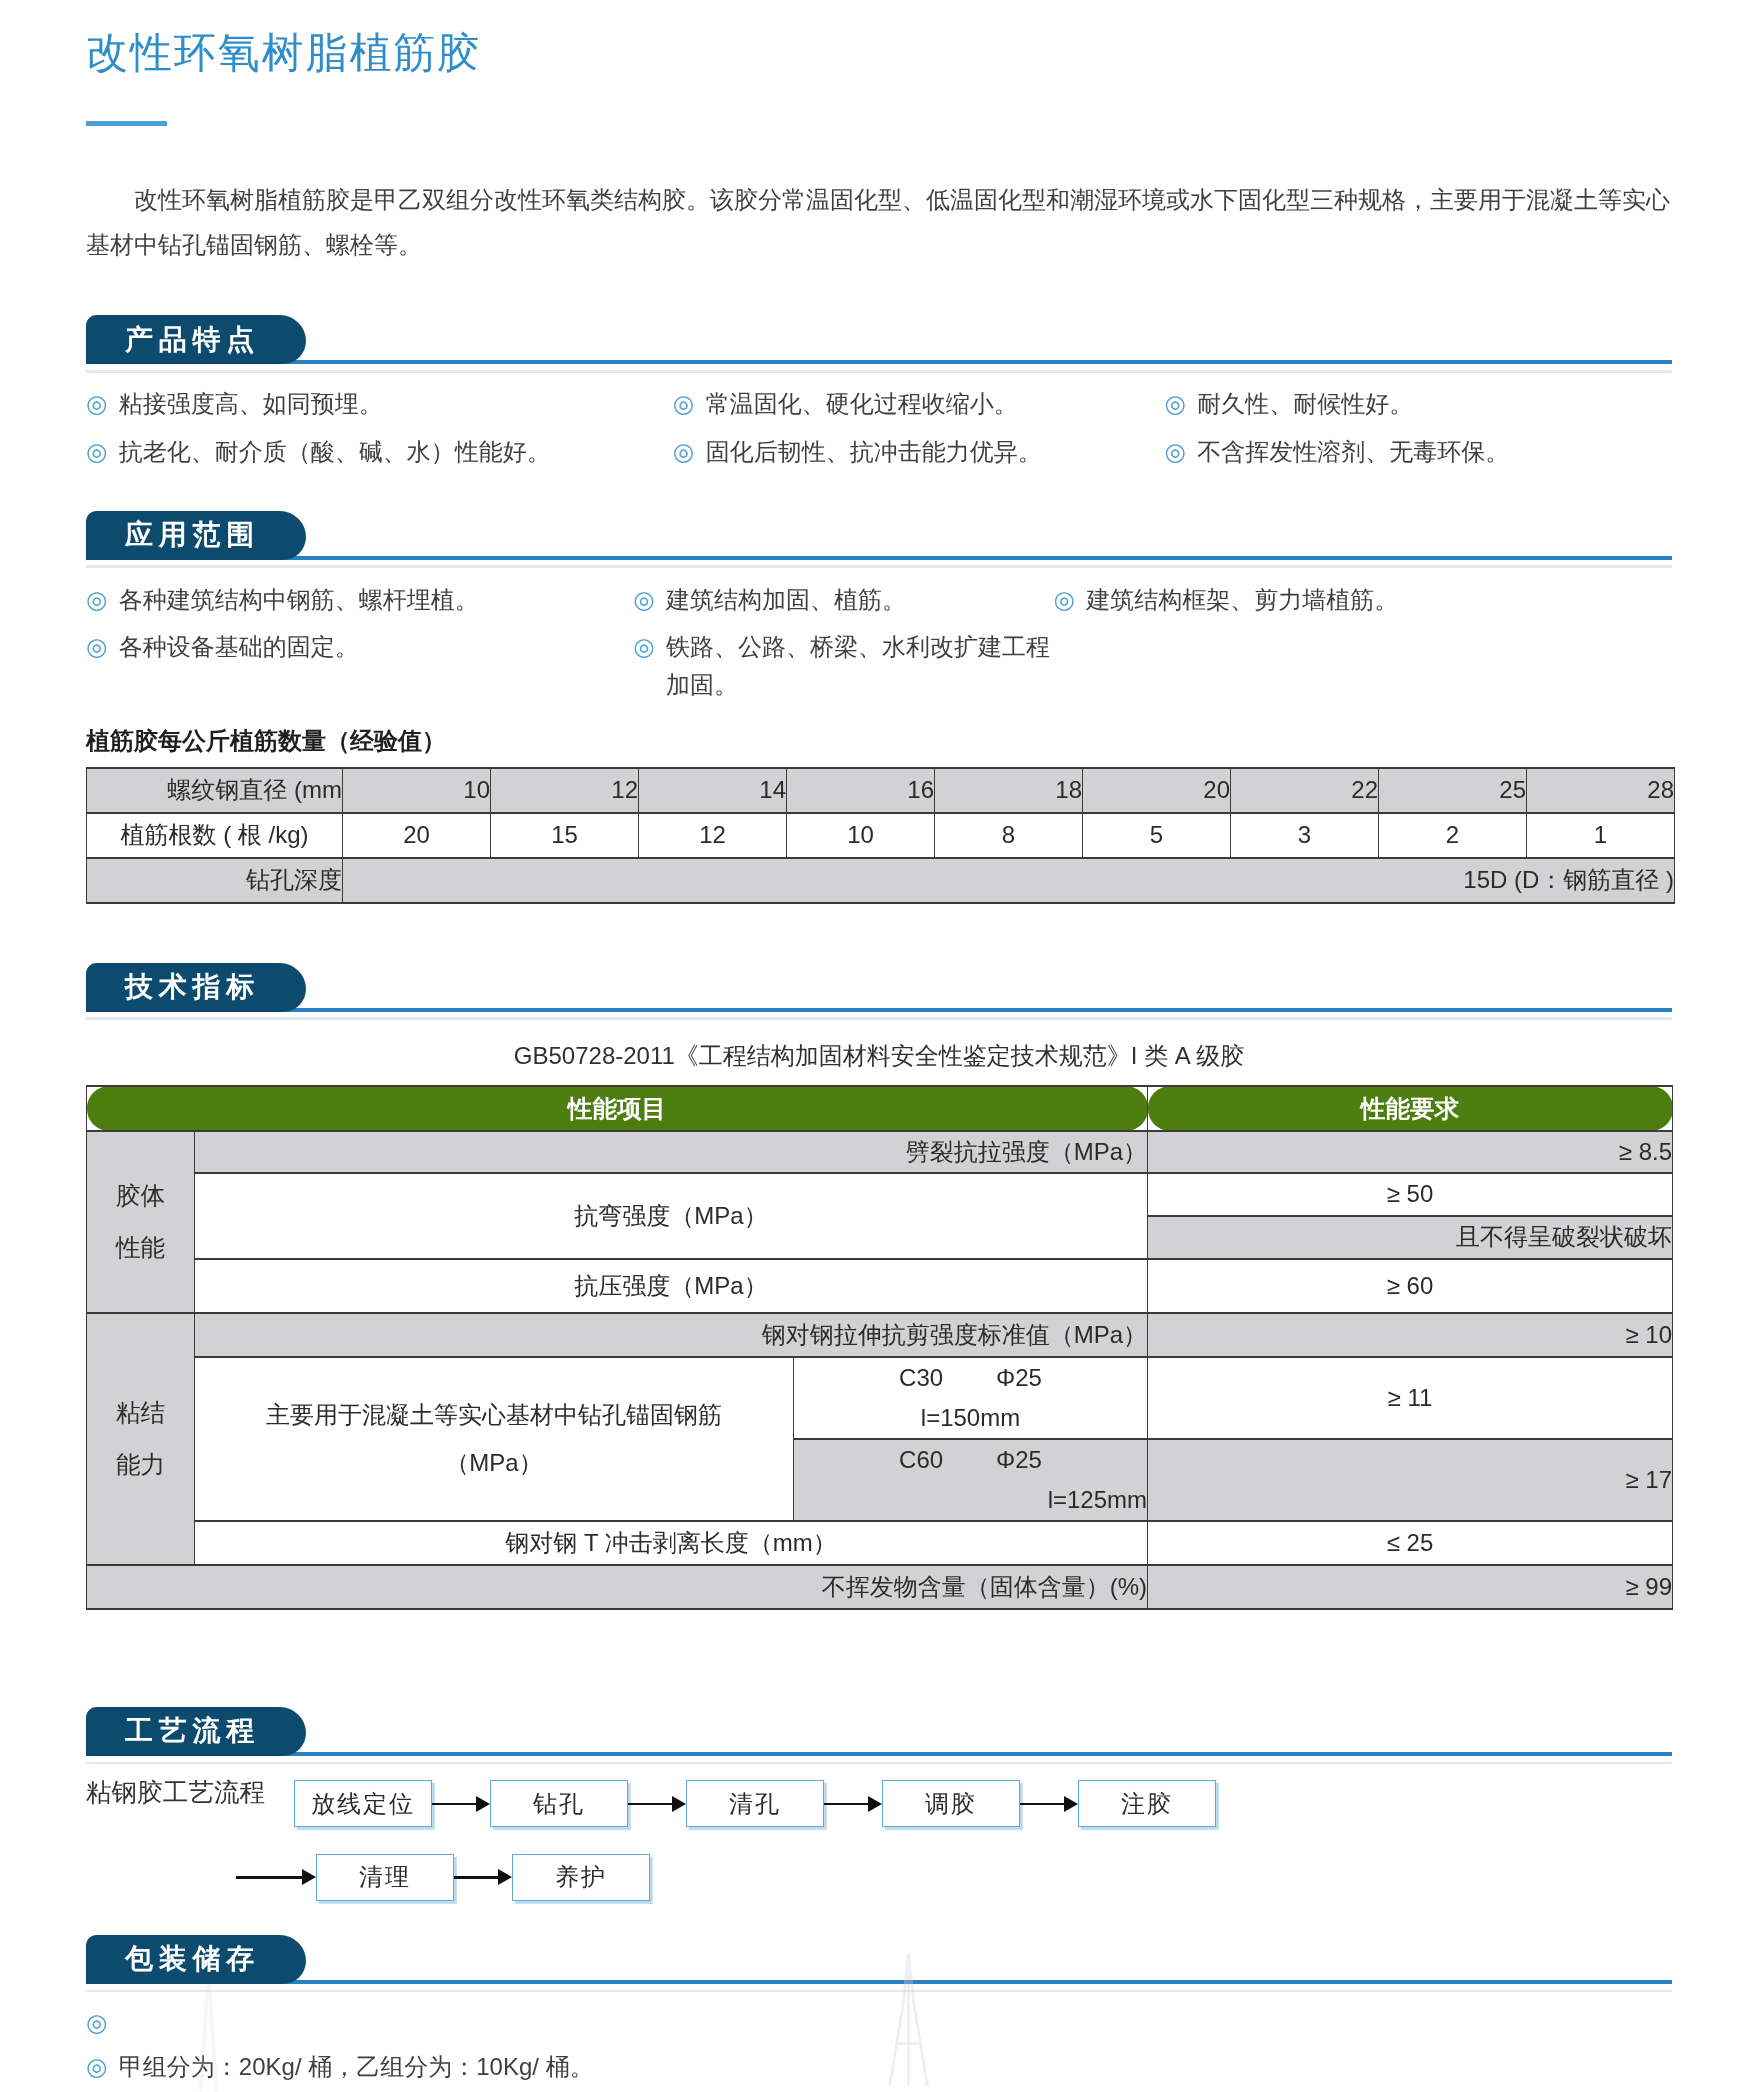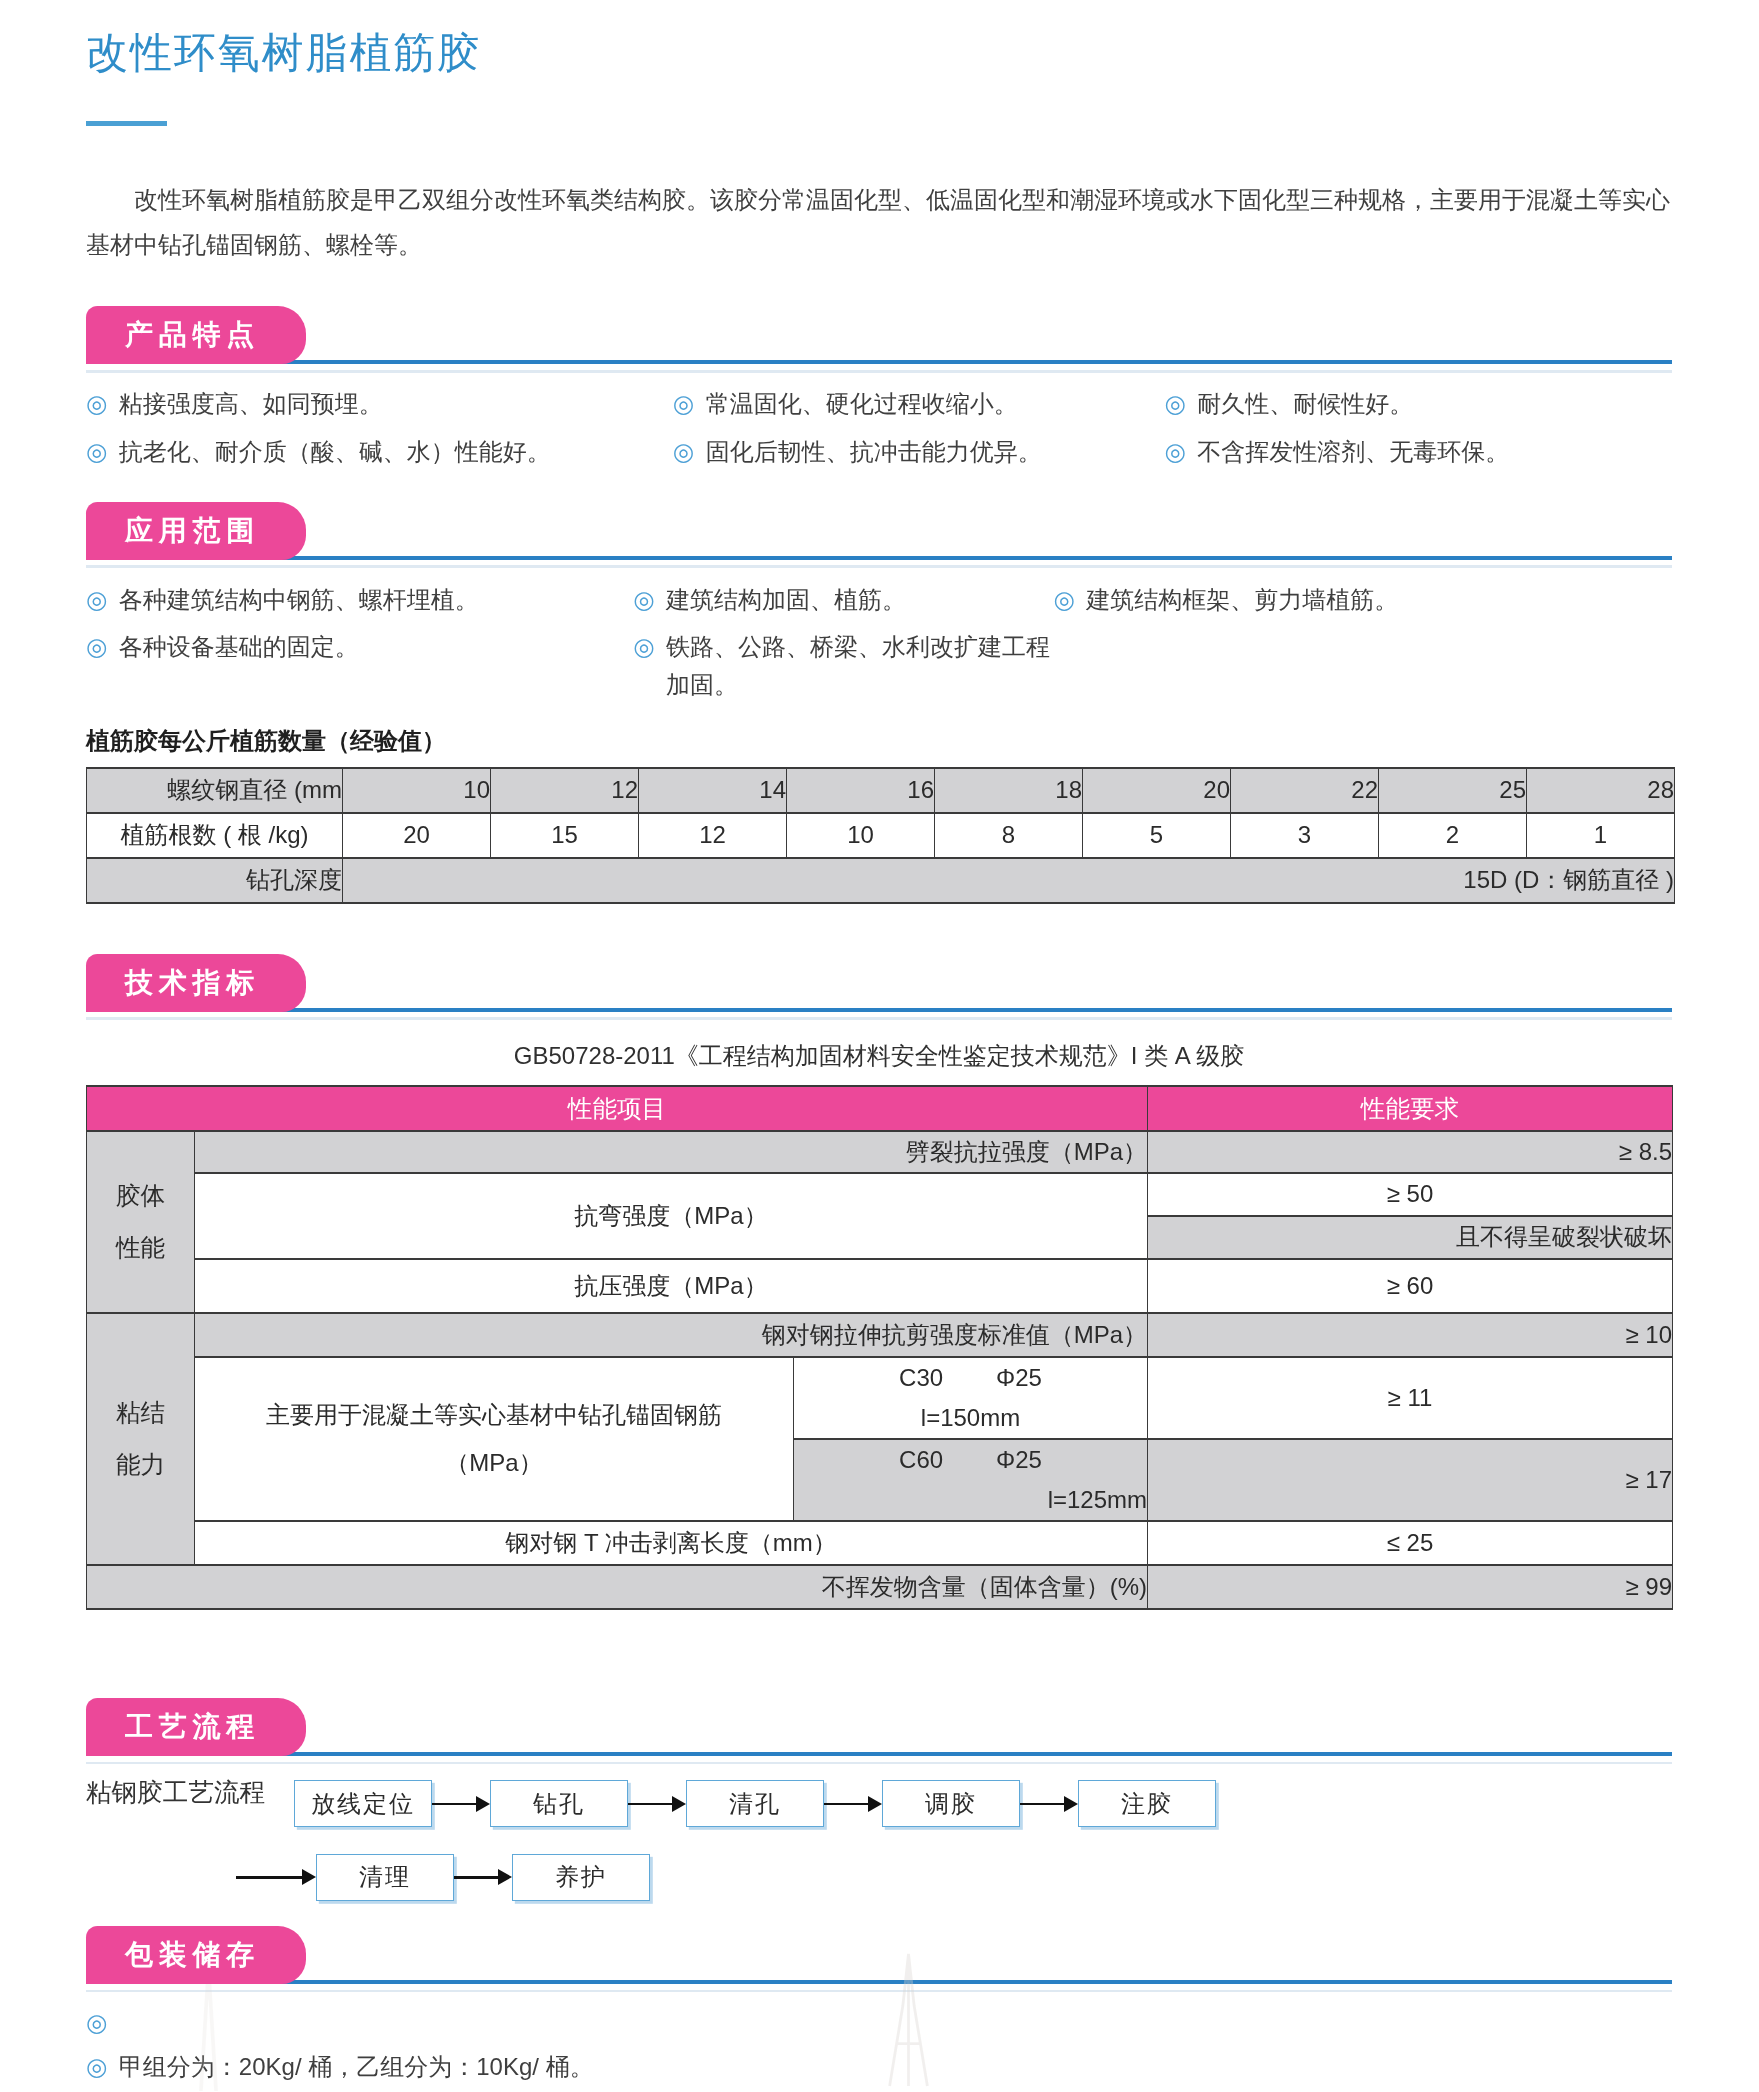--- a/index.html
+++ b/index.html
@@ -11,22 +11,22 @@
   
   .doc-title { margin-top:24.6px; font-size:42px; font-weight:400; color:#2f8dc9; letter-spacing:1.9px; }
   .title-dash { width:81px; height:5.7px; background:#4aa0d4; margin-top:40px; }
   .intro { margin-top:51px; font-size:24px; line-height:45px; color:#3f3f3f; text-indent:2em; }
 
   
   .sec-head { position:relative; height:55px; }
   .sec-line { position:absolute; left:0; bottom:0; width:100%; height:3.8px; background:#2a80c4; }
   .sec-line-shadow { position:absolute; left:0; bottom:-8.5px; width:100%; height:2.8px; background:#dfe9f2; }
   .sec-tab {
-    position:absolute; left:0; bottom:0; height:58px; min-width:220px;
-    background:#ec4899; color:#fff; border-radius:11.4px 28px 24.6px 0;
+    position:absolute; left:0; bottom:0; height:49px; min-width:220px;
+    background:#0c4a6e; color:#fff; border-radius:11.4px 28px 24.6px 0;
     display:flex; align-items:center; justify-content:center;
     font-size:28px; font-weight:700; letter-spacing:5.7px; padding:0 28px 0 21px; z-index:2;
   }
 
   
   .bullet-grid { display:grid; margin-top:21px; row-gap:9.5px; font-size:24px; line-height:38px; }
   .grid-feat { grid-template-columns:37% 31% 32%; }
   .grid-app  { grid-template-columns:34.5% 26.5% 39%; }
   .b-item { display:flex; align-items:flex-start; }
   .bullet { color:#4da0d6; font-size:24.6px; margin-right:11.4px; line-height:38px; }
@@ -44,21 +44,21 @@
   td,th { border:1.9px solid #3a3a3a; border-top-width:2.8px; border-bottom-width:2.8px;
           text-align:center; vertical-align:middle; font-weight:400; }
   .rebar-table { margin-top:9.5px; font-size:24px; color:#2b2b2b; }
   .rebar-table td { height:45px; }
   .cell-gray { background:#d2d2d4;text-align:right; }
   .cell-white { background:#ffffff; }
 
   
   .tech-caption { margin-top:28px; text-align:center; font-size:24px; color:#303030; }
   .tech-table { margin-top:13.2px; font-size:24px; color:#2b2b2b; }
-  .tech-table th { background:#ec4899; color:#fff; font-size:24.6px; height:45px; font-weight:400; }
+  .tech-table th { background:#4d7c0f; color:#fff; font-size:24.6px; height:45px; font-weight:700;border-radius:22px; }
   .tech-table th.req-h { border-left:1.9px solid #ffffff; }
   .group-cell { background:#d2d2d4; font-size:24.6px; line-height:2.1; padding:0 28px; }
   .prop-wrap { padding:0 43px; line-height:2.0; }
   .spec-cell div { line-height:40px; }
   .spec-top { display:flex; justify-content:center; gap:53px; }
 
   
   .flow-wrap { position:relative; margin-top:9.5px; }
   .flow-label { position:absolute; left:0; top:9.5px; font-size:25.6px; color:#333; }
   .flow-row { display:flex; align-items:center; }

